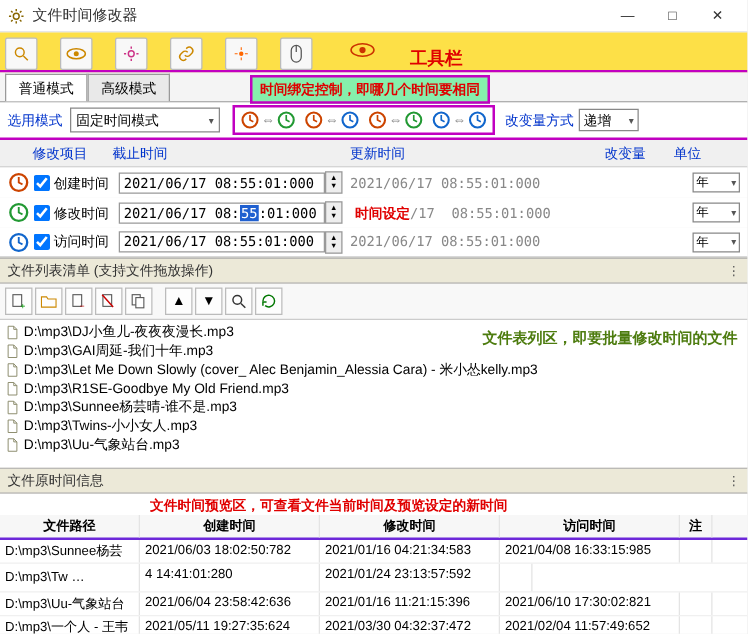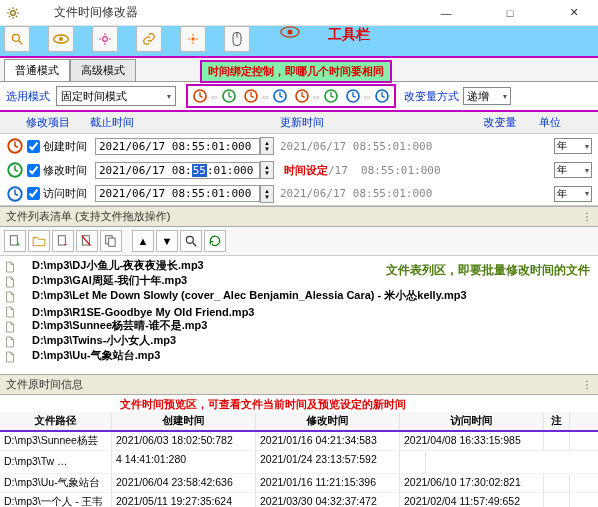--- a/index.html
+++ b/index.html
@@ -1,21 +1,21 @@
 <!DOCTYPE html>
 <html><head>
 <meta charset="utf-8">
 <style>
   * { box-sizing: border-box; }
   body { margin: 0; font-family: "Microsoft YaHei", SimSun, Arial, sans-serif; font-size: 11px; background: #f0f0f0; width: 598px; height: 507px; overflow: hidden; position: relative; }
-  .titlebar { display: flex; align-items: center; height: 26px; background: #fff; padding: 0 6px; border-bottom: 1px solid #e0e0e0; gap: 28px; }
+  .titlebar { display: flex; align-items: center; height: 26px; background: #fff; padding: 0 6px; border-bottom: 1px solid #e0e0e0; }
   .titlebar .gear { width: 14px; height: 14px; margin-right: 6px; }
   .titlebar .title { flex: 1; font-size: 12px; color: #333; }
   .winbtn { width: 36px; height: 26px; display: flex; align-items: center; justify-content: center; color: #333; }
-  .toolbar1 { display: flex; align-items: flex-start; height: 32px; background: #7dd3fc; border-bottom: 2px solid #c100c1; padding: 0 4px; gap: 18px; }
+  .toolbar1 { display: flex; align-items: flex-end; height: 32px; background: #fde047; border-bottom: 2px solid #c100c1; padding: 0 4px; gap: 18px; }
   .tbtn { width: 26px; height: 26px; display: flex; align-items: center; justify-content: center; border: 1px solid #bbb; background: #f8f8f8; border-radius: 2px; }
   .toolbar1 .eye2 { margin-left: 12px; width:22px; height:22px; border:none; background:none; }
   .red-label { color: #e00000; font-weight: bold; font-size: 14px; margin-left: 8px; }
   .tabs-row { display: flex; align-items: flex-end; height: 24px; background: #f4f4f4; border-bottom: 1px solid #999; padding-left: 4px; }
   .tab { padding: 3px 10px; border: 1px solid #999; border-bottom: none; background: #fff; font-size: 11px; margin-right: 0; }
   .tab.inactive { background: #e9e9e9; }
   .redbox-bind { border: 2px solid #c100c1; color: #e00000; font-weight: bold; padding: 2px 6px; font-size: 11px; position: absolute; left: 200px; top: 60px; background: #86efac; z-index:5; }
   .row-mode { display: flex; align-items: center; height: 30px; padding: 2px 6px; background: #fff; border-bottom: 2px solid #c100c1; }
   .mode-label { color: #0033cc; font-size: 11px; margin-right: 6px; }
   .mode-select { width: 120px; height: 20px; font-size: 11px; border:1px solid #888; background:#fff; padding:0 4px; display:flex; align-items:center; justify-content:space-between;}
@@ -34,21 +34,21 @@
   .dtbox{ border:1px solid #999; padding:1px 3px; font-family:monospace; font-size:11px; background:#fff; display:inline-block; width:165px; }
   .spin{width:14px; height:18px; border:1px solid #999; background:#eee; display:inline-flex; flex-direction:column; font-size:6px; align-items:center; justify-content:center; margin-right:6px;}
   .dtbox2{ color:#888; width:168px; display:inline-block; font-family:monospace; font-size:11px;}
   .hl{background:#2060d0; color:#fff; padding:0 1px;}
   .redinline{color:#e00000; font-weight:bold; margin-left:4px;text-align:right;}
   .unit-sel{width:38px; height:16px; border:1px solid #888; font-size:10px; margin-left:auto; display:flex; align-items:center; justify-content:space-between; padding:0 2px; background:#fff;}
   .section-hdr{ background:#ece9d8; border-top:1px solid #aaa; border-bottom:1px solid #aaa; padding:2px 6px; font-size:11px; color:#333; display:flex; align-items:center; justify-content:space-between;}
   .toolbar2{ display:flex; gap:2px; padding:3px 4px; background:#f8f8f8; border-bottom:1px solid #ccc;}
   .tbtn2{width:22px; height:22px; display:flex; align-items:center; justify-content:center; border:1px solid #bbb; background:#fdfdfd;}
   .filelist{ background:#fff; height:118px; overflow:hidden; padding:2px 4px; position:relative;}
-  .frow{display:flex; align-items:flex-end; height:15px; gap:16px;font-weight:bold;}
+  .frow{display:flex; align-items:center; height:15px; gap:3px;}
   .ficon{width:12px; height:12px;}
   .red-anno{color:#4d7c0f; font-weight:bold; position:absolute; right:8px; top:6px; font-size:12px;}
   .red-anno2{color:#e00000; font-weight:bold; font-size:11px; padding:2px 8px 0 120px; background:#fff;}
   .grid{background:#fff;}
   .ghdr{display:flex; border-bottom:2px solid #6d28d9; background:#f7f7f7;font-weight:bold;}
   .ghdr div, .grow div{padding:2px 4px; border-right:1px solid #e4e4e4; font-size:10.5px; overflow:hidden; white-space:nowrap; text-overflow:ellipsis;}
   .c-path{width:112px;} .c-t{width:144px;} .c-n{width:26px;}
   .grow{display:flex; border-bottom:1px solid #f0f0f0;}
   .tooltip-box{border:1px solid #666; background:#ffffe1; padding:1px 3px; display:inline-block; font-size:10px;}
   .chev{font-size:8px; color:#555;}

